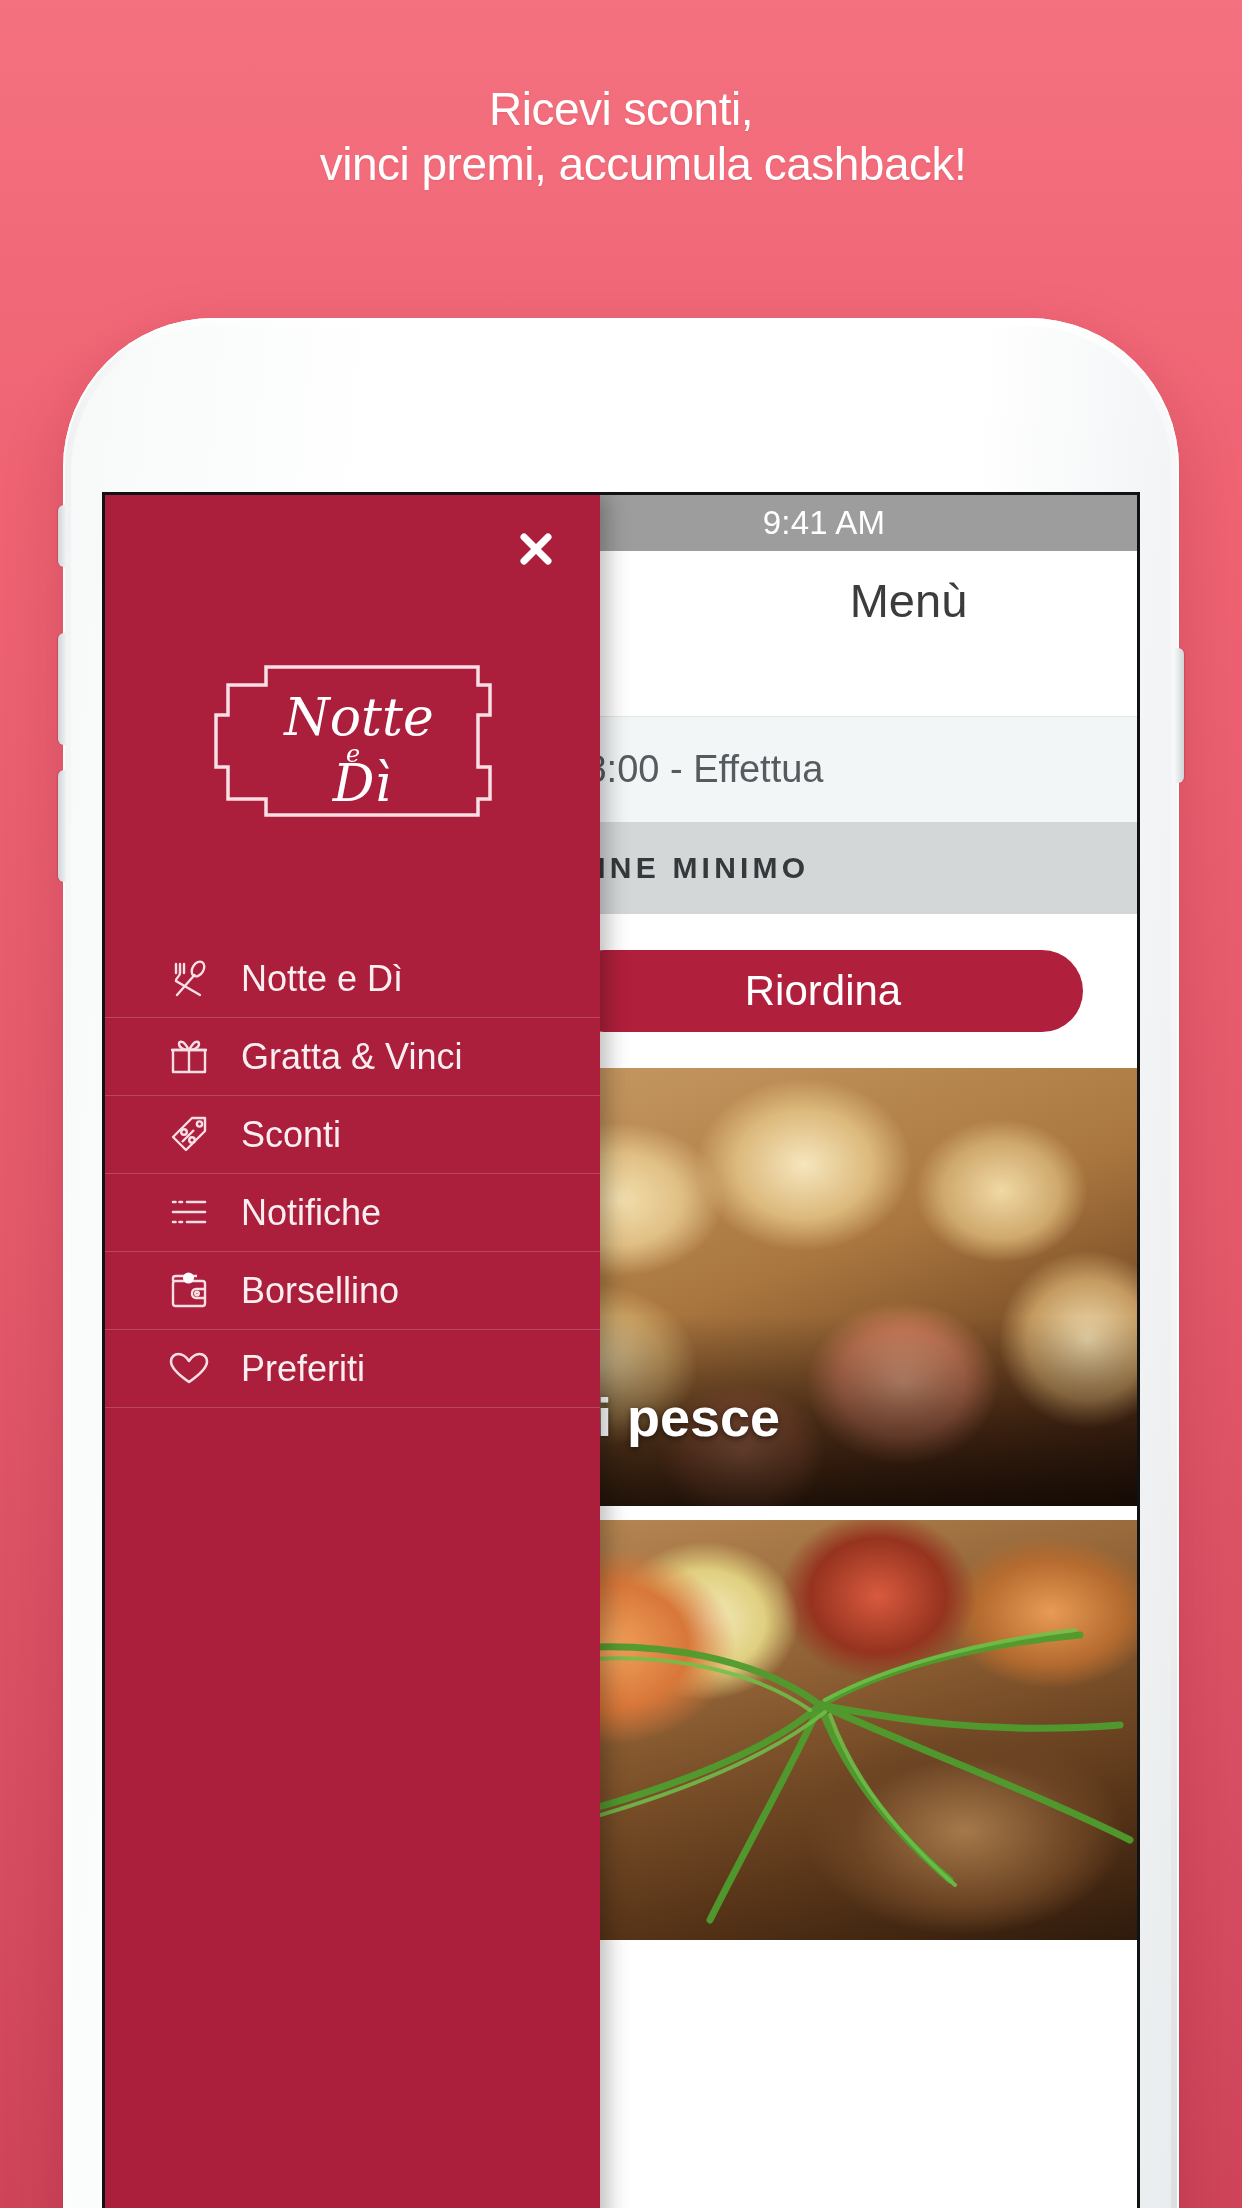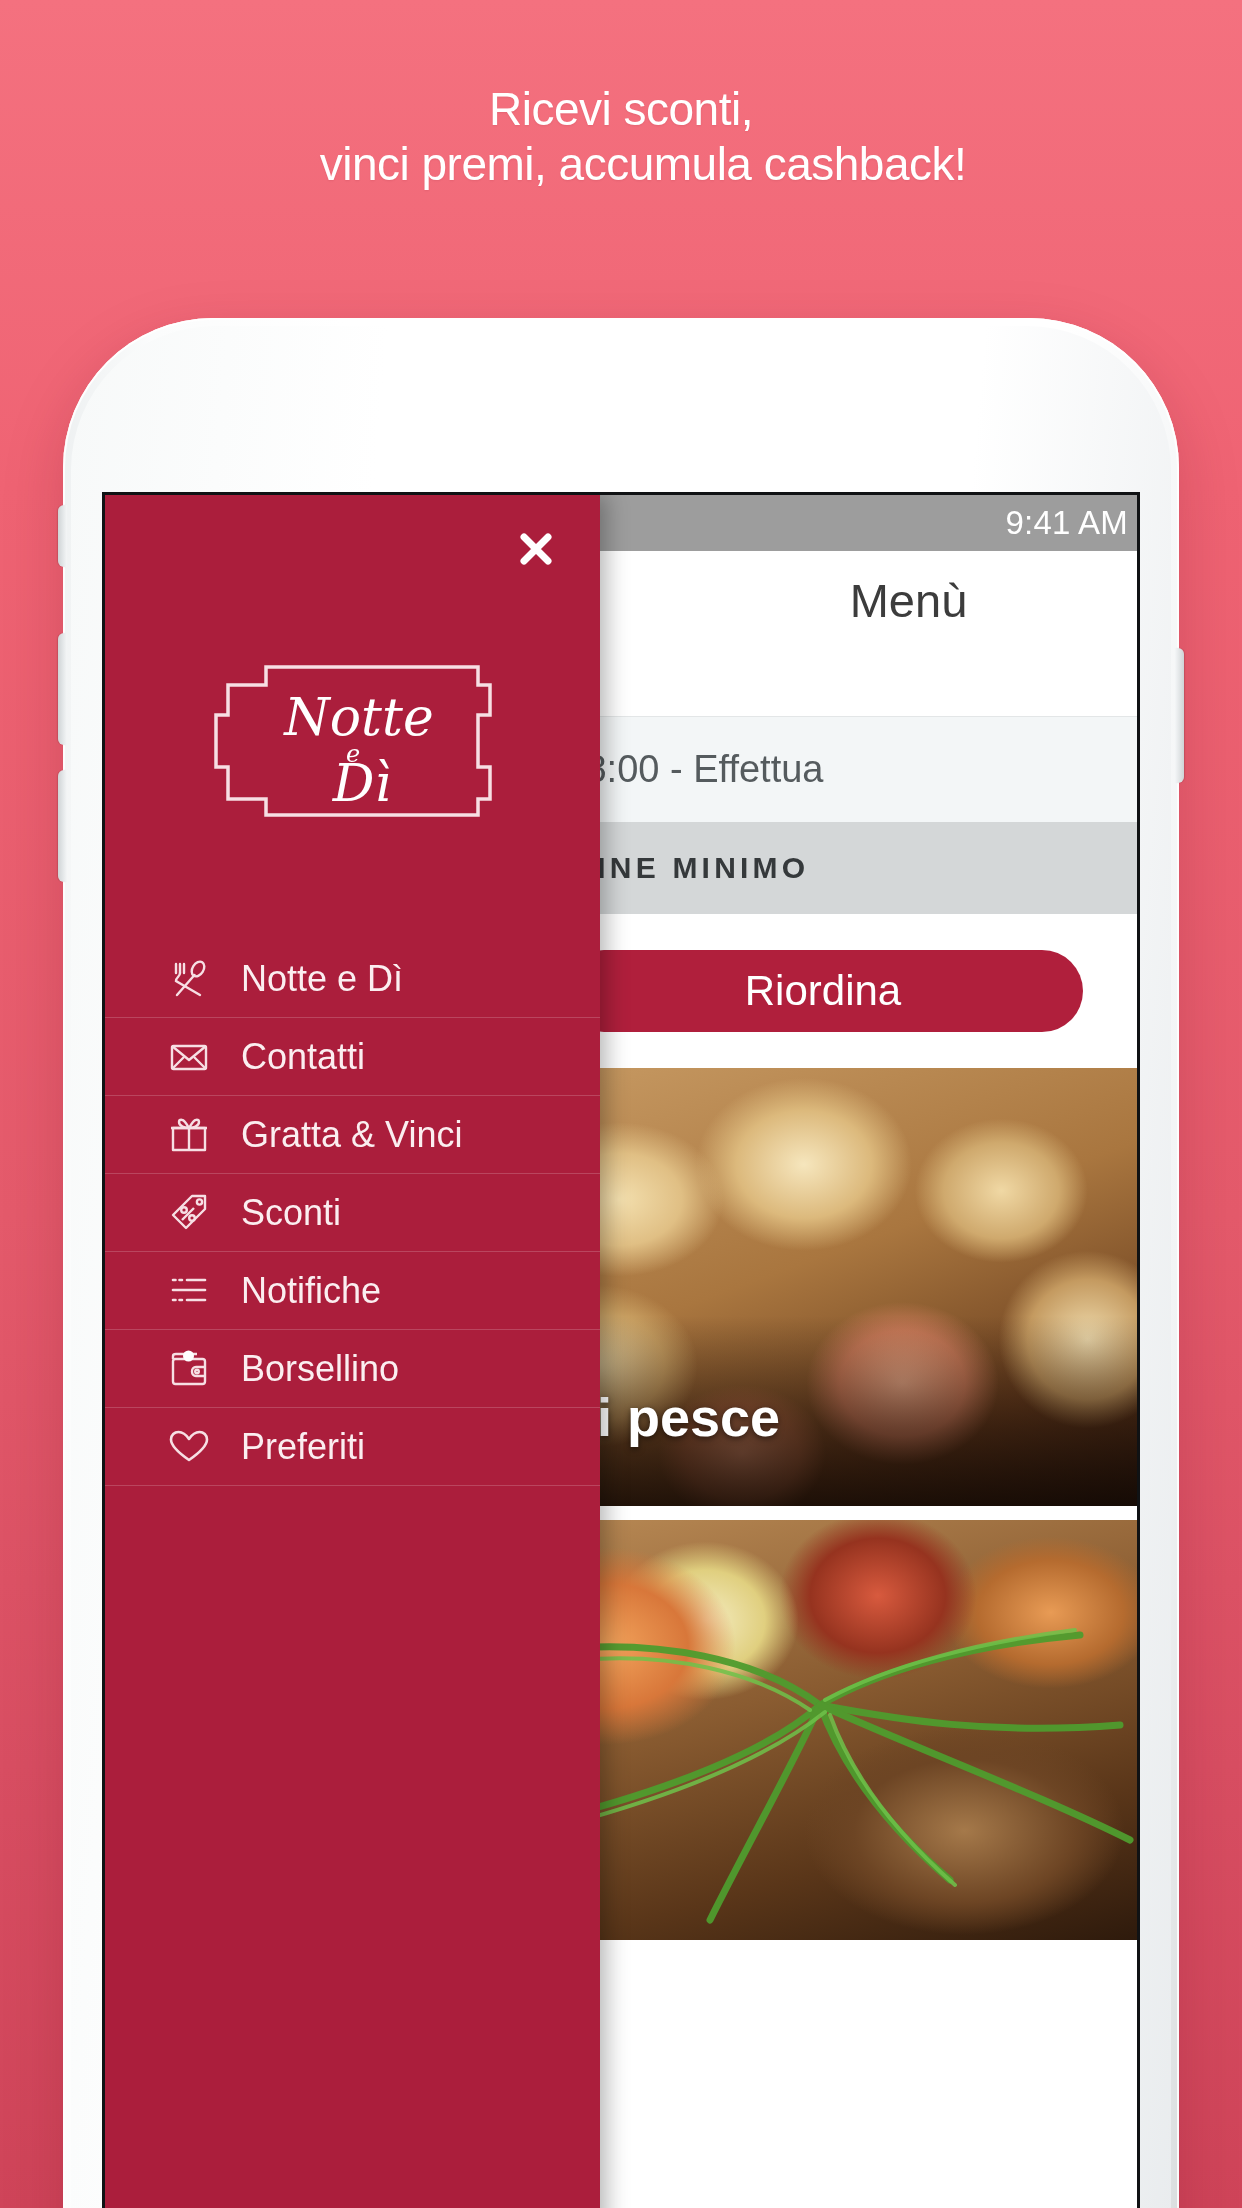--- a/index.html
+++ b/index.html
@@ -93,21 +93,21 @@
     box-shadow:0 0 0 3px #101214;
   }
 
   
   .app-panel{
     position:absolute; left:415px; top:0; width:617px; height:100%;
     background:#ffffff; overflow:hidden;
   }
   .statusbar{
     height:56px; background:#9d9d9d; display:flex; align-items:center;
-    justify-content:flex-end; padding-right:9px;
+    justify-content:center; padding-right:9px;
   }
   .statusbar .clock{ color:#ffffff; font-size:33px; letter-spacing:.2px; }
 
   .navbar{
     height:98px; background:#ffffff; display:flex; align-items:center;
     justify-content:center; padding-left:160px;
   }
   .navbar .title{ font-size:47px; color:#3c3c3c; }
 
   .white-strip{ height:68px; background:#ffffff; border-bottom:1px solid #e3e6e7; }
@@ -319,30 +319,20 @@
             <svg width="44" height="44" viewBox="0 0 44 44" fill="none" stroke="#f7dfe4" stroke-width="2.4" stroke-linecap="round">
               <path d="M9 7 L9 16 M13 7 L13 16 M17 7 L17 16"></path>
               <path d="M13 16 C13 20, 9 20, 9 24 L33 38"></path>
               <ellipse cx="31" cy="12" rx="5.5" ry="8" transform="rotate(32 31 12)"></ellipse>
               <path d="M27.5 18 L10 38"></path>
             </svg>
           </span>
           <span class="mi-label">Notte e Dì</span>
         </div>
 
-        <div class="menu-item">
-          <span class="mi-icon">
-            <svg width="44" height="44" viewBox="0 0 44 44" fill="none" stroke="#f7dfe4" stroke-width="2.4" stroke-linejoin="round">
-              <rect x="5" y="11" width="34" height="23" rx="1.5"></rect>
-              <path d="M5 11 L22 25 L39 11"></path>
-              <path d="M5 34 L17 22 M39 34 L27 22"></path>
-            </svg>
-          </span>
-          <span class="mi-label">Contatti</span>
-        </div>
 
         <div class="menu-item">
           <span class="mi-icon">
             <svg width="44" height="44" viewBox="0 0 44 44" fill="none" stroke="#f7dfe4" stroke-width="2.4" stroke-linejoin="round">
               <rect x="6" y="15" width="32" height="22"></rect>
               <path d="M4 15 L40 15"></path>
               <path d="M22 15 L22 37"></path>
               <path d="M22 15 C18 15, 12 13, 12 9 C12 6, 16 6, 18 9 C20 11.5, 22 15, 22 15 Z"></path>
               <path d="M22 15 C26 15, 32 13, 32 9 C32 6, 28 6, 26 9 C24 11.5, 22 15, 22 15 Z"></path>
             </svg>

